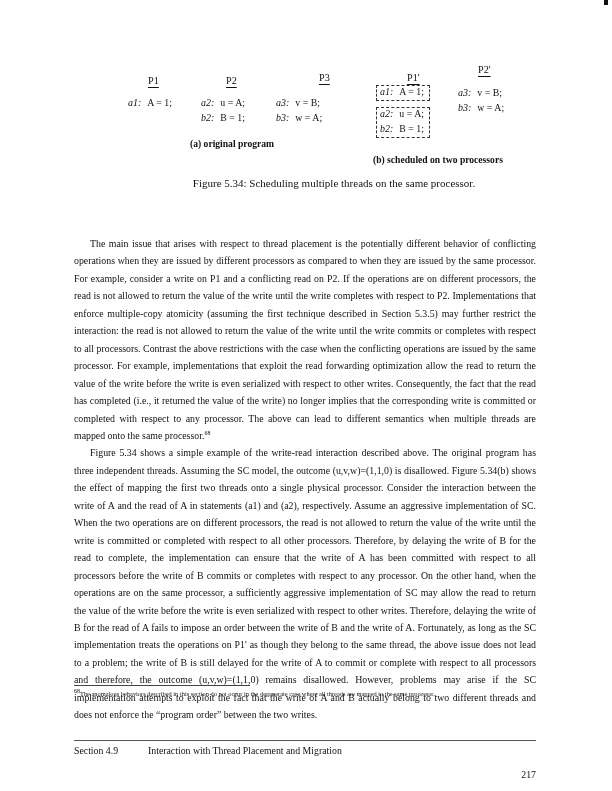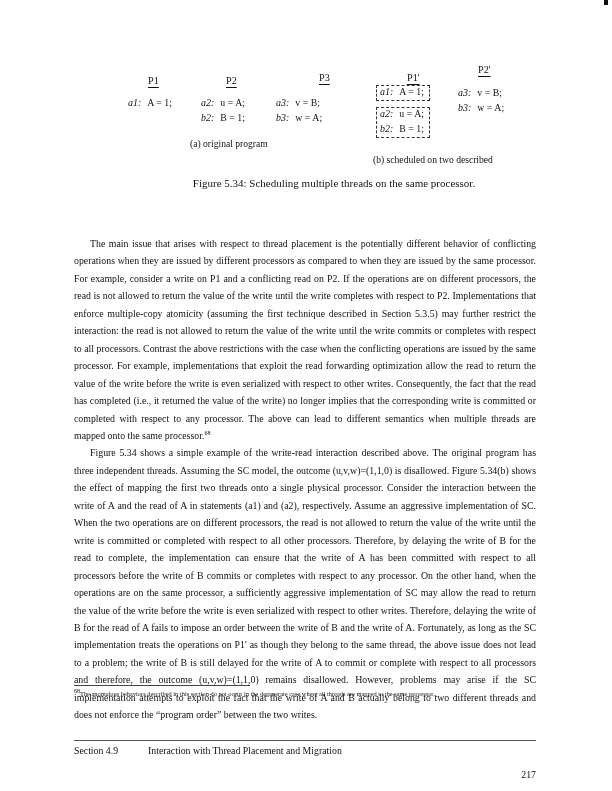--- a/index.html
+++ b/index.html
@@ -3,21 +3,21 @@
 <meta charset="utf-8">
 <style>
   html, body { margin: 0; padding: 0; background: #ffffff; }
   body { width: 612px; height: 791px; position: relative; overflow: hidden;
          font-family: "Liberation Serif", "DejaVu Serif", serif; color: #111; }
   .corner-mark { position: absolute; left: 604px; top: 0; width: 4px; height: 5px; background: #111; }
   .ph { position: absolute; text-decoration: underline; text-underline-offset: 3px; font-size: 10.2px; }
   .stmt { position: absolute; white-space: nowrap; font-size: 9.8px; }
   .lbl { font-style: italic; font-size: 10px; margin-right: 6px; }
   .dash-box { position: absolute; border: 1px dashed #333; }
-  .sub-cap { position: absolute; font-weight: normal; font-size: 9.6px; white-space: nowrap; }
+  .sub-cap { position: absolute; font-weight: bold; font-size: 9.6px; white-space: nowrap; }
 
   .caption { position: absolute; left: 0; width: 612px; top: 177px; text-align: center; font-size: 11px; padding-left: 28px; }
 
   .body-text { position: absolute; left: 74px; width: 462px; top: 235px; font-size: 9.85px; line-height: 17.45px; text-align: justify; }
   .body-text p { margin: 0; text-indent: 16px; }
   .body-text p.first { text-indent: 16px; }
   sup { font-size: 6px; vertical-align: super; line-height: 0; }
 
   .fn-rule { position: absolute; left: 74px; top: 685px; width: 176px; height: 0; border-top: 1px solid #444; }
   .footnote { position: absolute; left: 74px; top: 689px; width: 462px; font-size: 6.4px; line-height: 9.5px; text-align: justify; }
@@ -74,21 +74,21 @@
     <span class="lbl">b2:</span><span>B = 1;</span>
   </span>
 
   <span class="stmt" style="left:458px; top:87px;">
     <span class="lbl">a3:</span><span>v = B;</span>
   </span>
   <span class="stmt" style="left:458px; top:102px;">
     <span class="lbl">b3:</span><span>w = A;</span>
   </span>
 
-  <span class="sub-cap" style="left:373px; top:154px;">(b) scheduled on two described</span>
+  <span class="sub-cap" style="left:373px; top:154px;">(b) scheduled on two processors</span>
 </div>
 
 <div class="caption">Figure 5.34: Scheduling multiple threads on the same processor.</div>
 
 <div class="body-text">
   <p class="first"><span>The main issue that arises with respect to thread placement is the potentially different behavior of conflicting operations when they are issued by different processors as compared to when they are issued by the same processor. For example, consider a write on P1 and a conflicting read on P2. If the operations are on different processors, the read is not allowed to return the value of the write until the write completes with respect to P2. Implementations that enforce multiple-copy atomicity (assuming the first technique described in Section 5.3.5) may further restrict the interaction: the read is not allowed to return the value of the write until the write commits or completes with respect to all processors. Contrast the above restrictions with the case when the conflicting operations are issued by the same processor. For example, implementations that exploit the read forwarding optimization allow the read to return the value of the write before the write is even serialized with respect to other writes. Consequently, the fact that the read has completed (i.e., it returned the value of the write) no longer implies that the corresponding write is committed or completed with respect to any processor. The above can lead to different semantics when multiple threads are mapped onto the same processor.</span><sup>68</sup></p>
   <p>Figure 5.34 shows a simple example of the write-read interaction described above. The original program has three independent threads. Assuming the SC model, the outcome (u,v,w)=(1,1,0) is disallowed. Figure 5.34(b) shows the effect of mapping the first two threads onto a single physical processor. Consider the interaction between the write of A and the read of A in statements (a1) and (a2), respectively. Assume an aggressive implementation of SC. When the two operations are on different processors, the read is not allowed to return the value of the write until the write is committed or completed with respect to all other processors. Therefore, by delaying the write of B for the read to complete, the implementation can ensure that the write of A has been committed with respect to all processors before the write of B commits or completes with respect to any processor. On the other hand, when the operations are on the same processor, a sufficiently aggressive implementation of SC may allow the read to return the value of the write before the write is even serialized with respect to other writes. Therefore, delaying the write of B for the read of A fails to impose an order between the write of B and the write of A. Fortunately, as long as the SC implementation treats the operations on P1' as though they belong to the same thread, the above issue does not lead to a problem; the write of B is still delayed for the write of A to commit or complete with respect to all processors and therefore, the outcome (u,v,w)=(1,1,0) remains disallowed. However, problems may arise if the SC implementation attempts to exploit the fact that the write of A and B actually belong to two different threads and does not enforce the “program order” between the two writes.</p>
 </div>
 
 <div class="fn-rule"></div>

